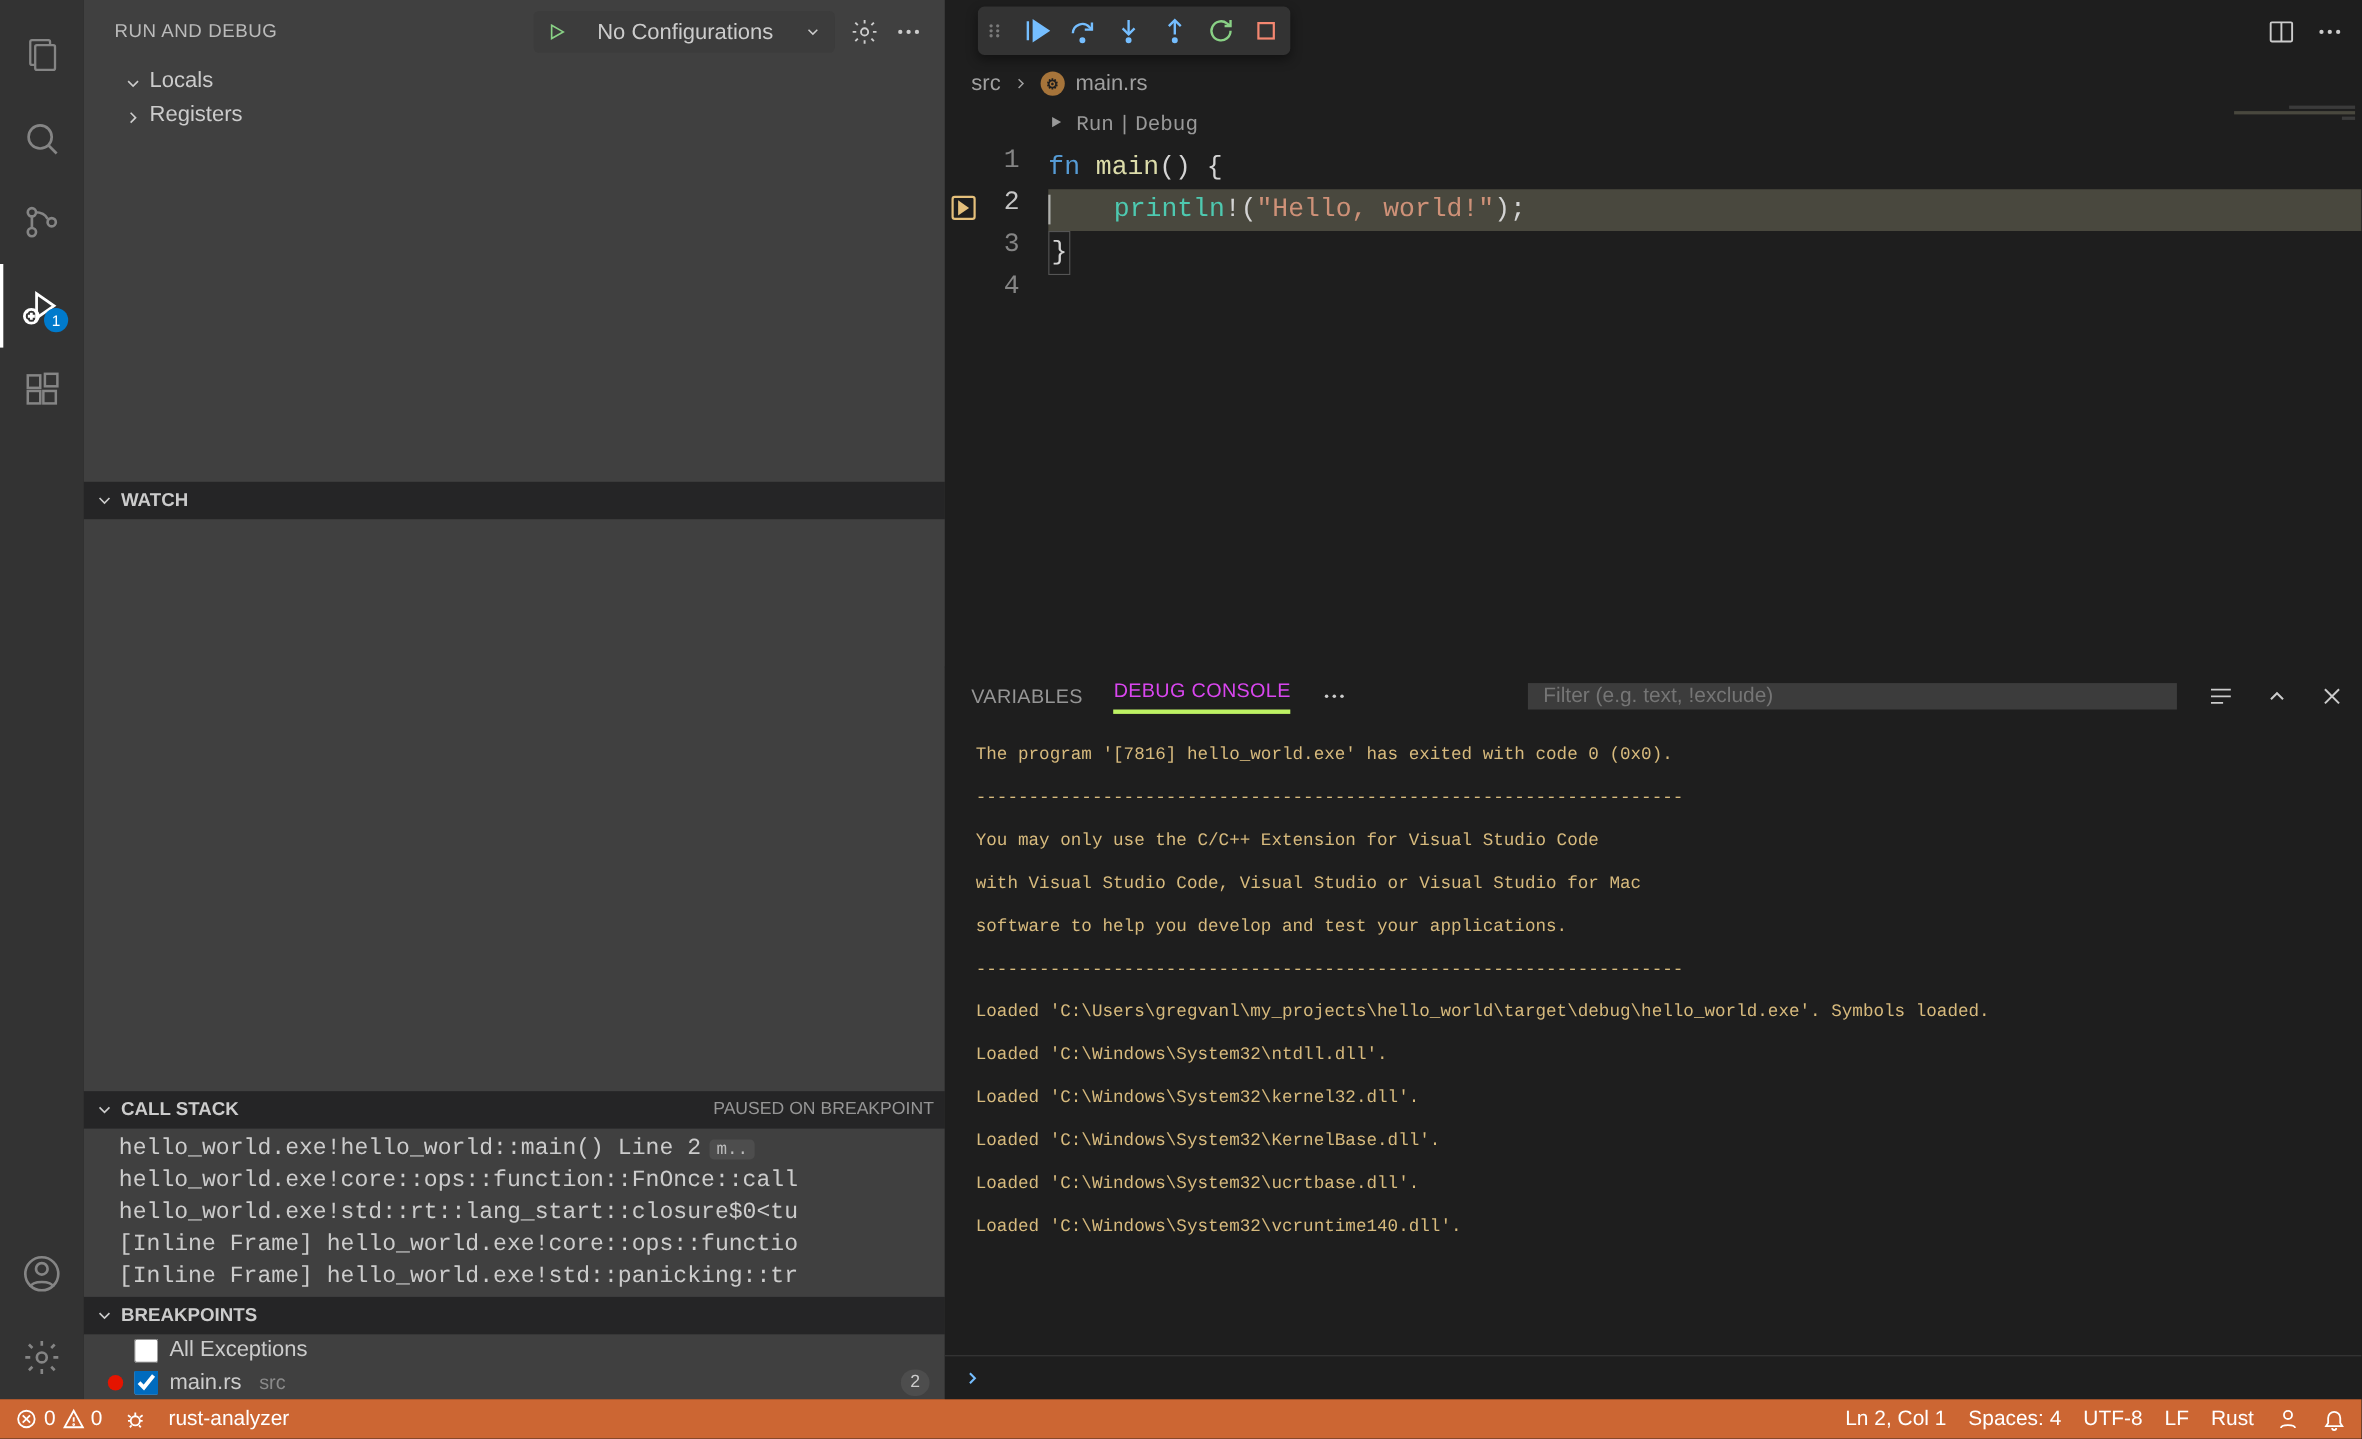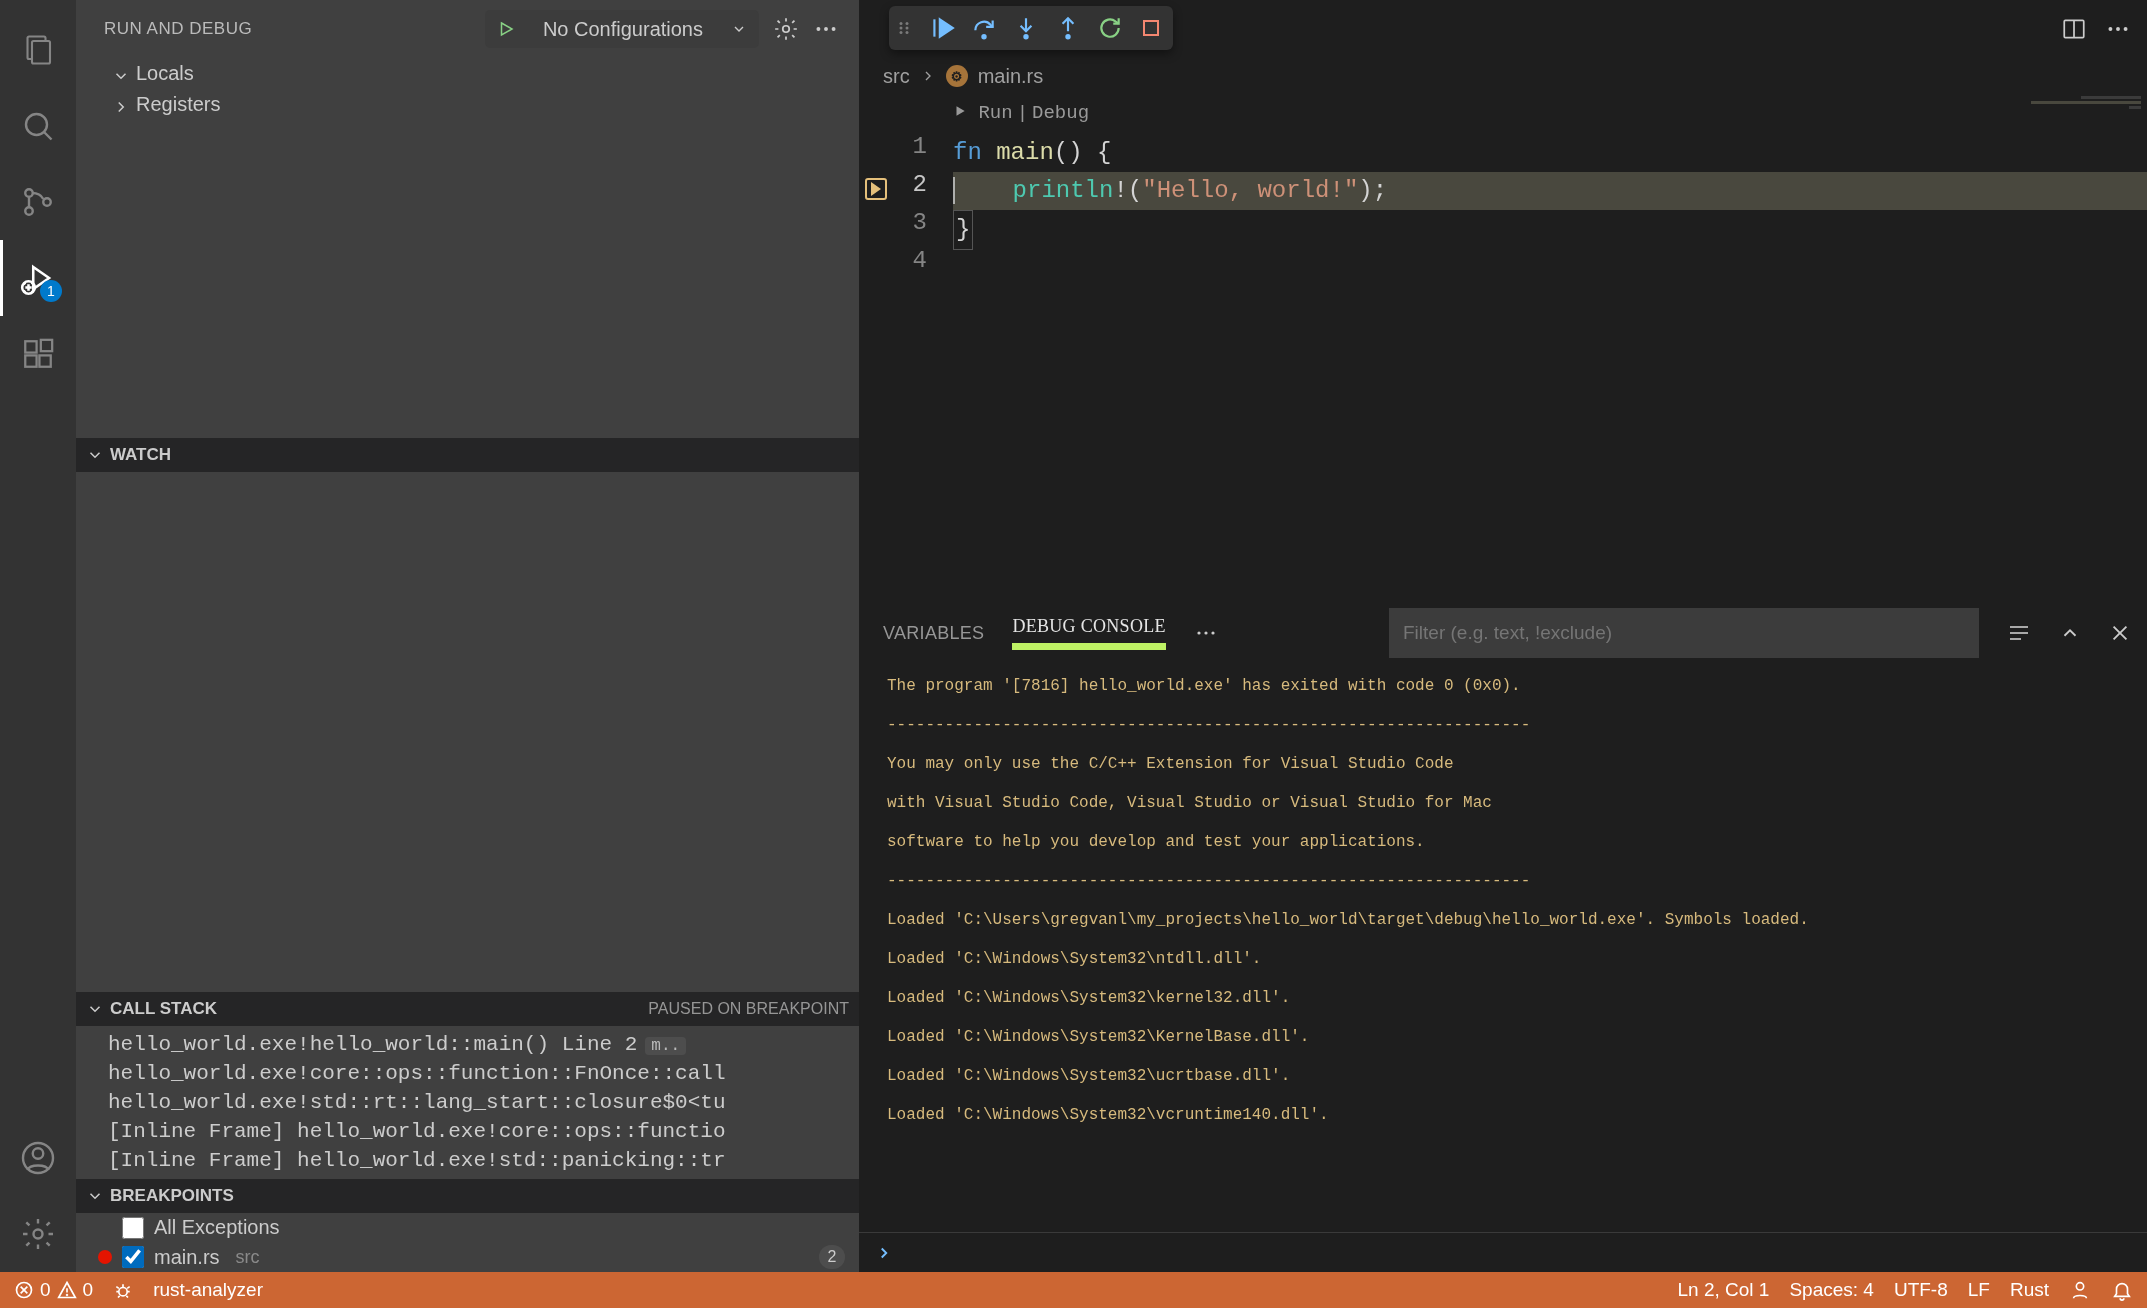--- a/index.html
+++ b/index.html
@@ -237,26 +237,26 @@
   background: #1e1e1e;
 }
 .panel-tabs {
   height: 52px;
   display: flex;
   align-items: center;
   padding: 0 16px 0 24px;
   gap: 28px;
 }
 .ptab { color: #969696; font-size: 18px; cursor: pointer; letter-spacing: 0.3px; }
-.ptab.active { color: #e5e5e5; border-bottom: 7px solid #bef264; padding-bottom: 6px; font-family: Liberation Serif, serif; }
+.ptab.active { color: #d946ef; border-bottom: 4px solid #bef264; padding-bottom: 6px; }
 .panel-tabs .ellipsis { color: #cccccc; }
 .panel-tabs .filter {
   margin-left: auto;
   background: #3c3c3c;
-  height: 50px;
+  height: 24px;
   width: 590px;
   border: none;
   color: #cccccc;
   padding: 10px 14px;
   font-size: 19px;
 }
 .panel-tabs .picon { color: #cccccc; cursor: pointer; }
 .console {
   flex: 1;
   font-family: Consolas, "Courier New", monospace;

